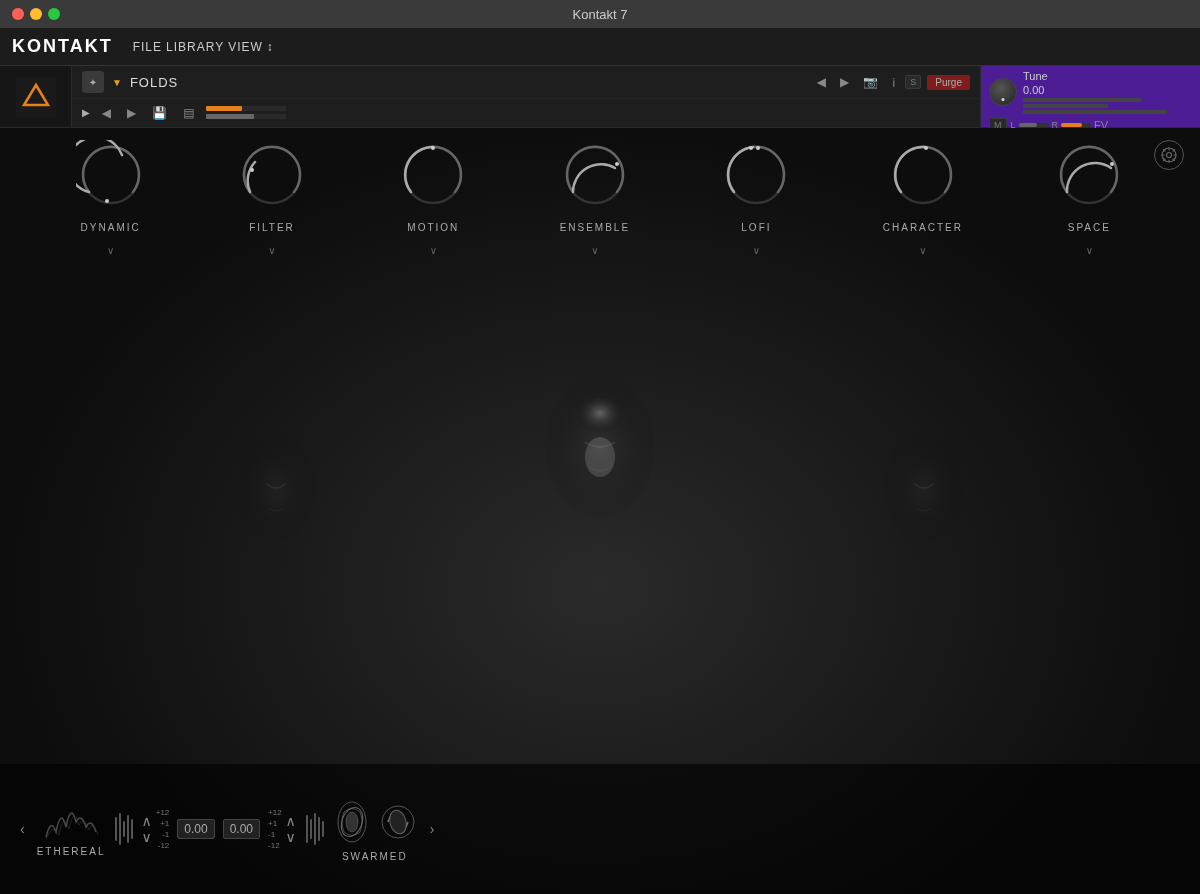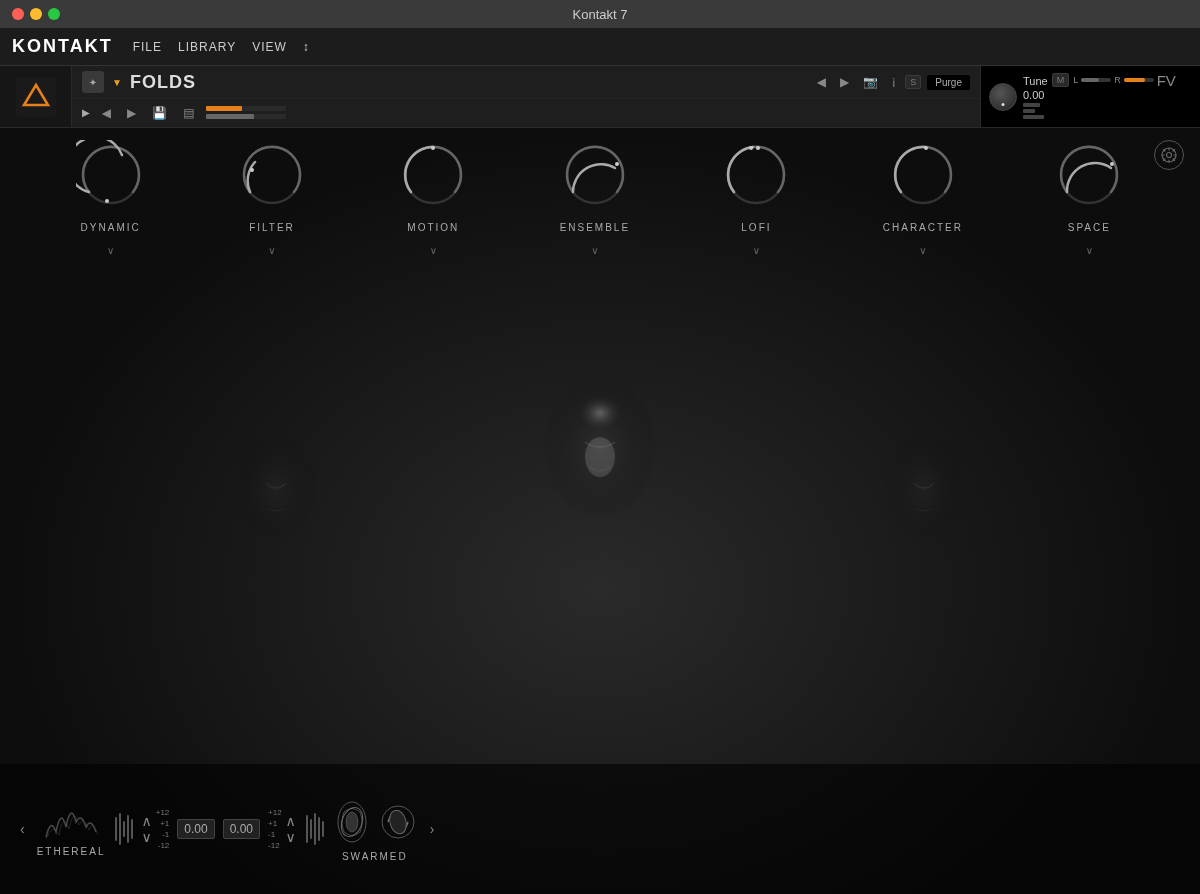--- a/index.html
+++ b/index.html
@@ -56,21 +56,21 @@
     }
     .menu-logo {
       color: #fff;
       font-size: 18px;
       font-weight: 900;
       letter-spacing: 2px;
       margin-right: 20px;
     }
     .menu-items {
       display: flex;
-      gap: 16px;
+      gap: 4px;
       flex: 1;
     }
     .menu-item {
       color: #ccc;
       font-size: 12px;
       font-weight: 500;
       letter-spacing: 1px;
       cursor: pointer;
     }
     .menu-right {
@@ -99,38 +99,38 @@
       justify-content: center;
       color: #aaa;
       font-size: 10px;
     }
     .inst-arrow {
       color: #e8a020;
       font-size: 10px;
     }
     .inst-name {
       color: #ddd;
-      font-size: 18px;
-      font-weight: 700;
+      font-size: 13px;
+      font-weight: 400;
       letter-spacing: 1px;
       flex: 1;
     }
     .inst-controls {
       display: flex;
       align-items: center;
       gap: 6px;
     }
     .ctrl-btn {
       color: #888;
       font-size: 12px;
       cursor: pointer;
       padding: 2px 4px;
     }
     .inst-purge {
-      background: #000000;
+      background: #7f1d1d;
       color: #aaa;
       font-size: 10px;
       padding: 2px 8px;
       border-radius: 2px;
       cursor: pointer;
     }
     .preset-name {
       color: #aaa;
       font-size: 12px;
       flex: 1;
@@ -443,24 +443,24 @@
     .folds-bottom-row {
       height: 28px;
       display: flex;
       align-items: center;
       padding: 0 10px;
       gap: 8px;
     }
 
     .folds-right {
       width: 220px;
-      background: #000000;
+      background: #4c1d95;
       border-left: 1px solid #2a2a2a;
       display: flex;
-      flex-direction: row;
+      flex-direction: column;
       padding: 4px 8px;
       gap: 4px;
     }
 
     .tune-row {
       display: flex;
       align-items: center;
       gap: 6px;
     }
 
@@ -613,21 +613,21 @@
 
       <div style="display:flex;gap:3px;align-items:center;flex:1;">
         <span style="color:#888;font-size:9px;">L</span>
         <div class="small-slider" style="width:30px;flex:none;">
           <div class="small-slider-fill" style="width:60%;"></div>
         </div>
         <span style="color:#888;font-size:9px;">R</span>
         <div class="small-slider" style="width:30px;flex:none;">
           <div class="small-slider-fill" style="width:70%;background:#e8801a;"></div>
         </div>
-        <span style="color:#888;font-size:15px;">FV</span>
+        <span style="color:#888;font-size:11px;">FV</span>
       </div>
     </div>
   </div>
 </div>
 
 <div class="inst-main">
 
   <div class="bg-canvas">
 
     <div style="position:absolute;inset:0;background:radial-gradient(ellipse at 50% 60%, #2a2a2a 0%, #0d0d0d 70%);"></div>

